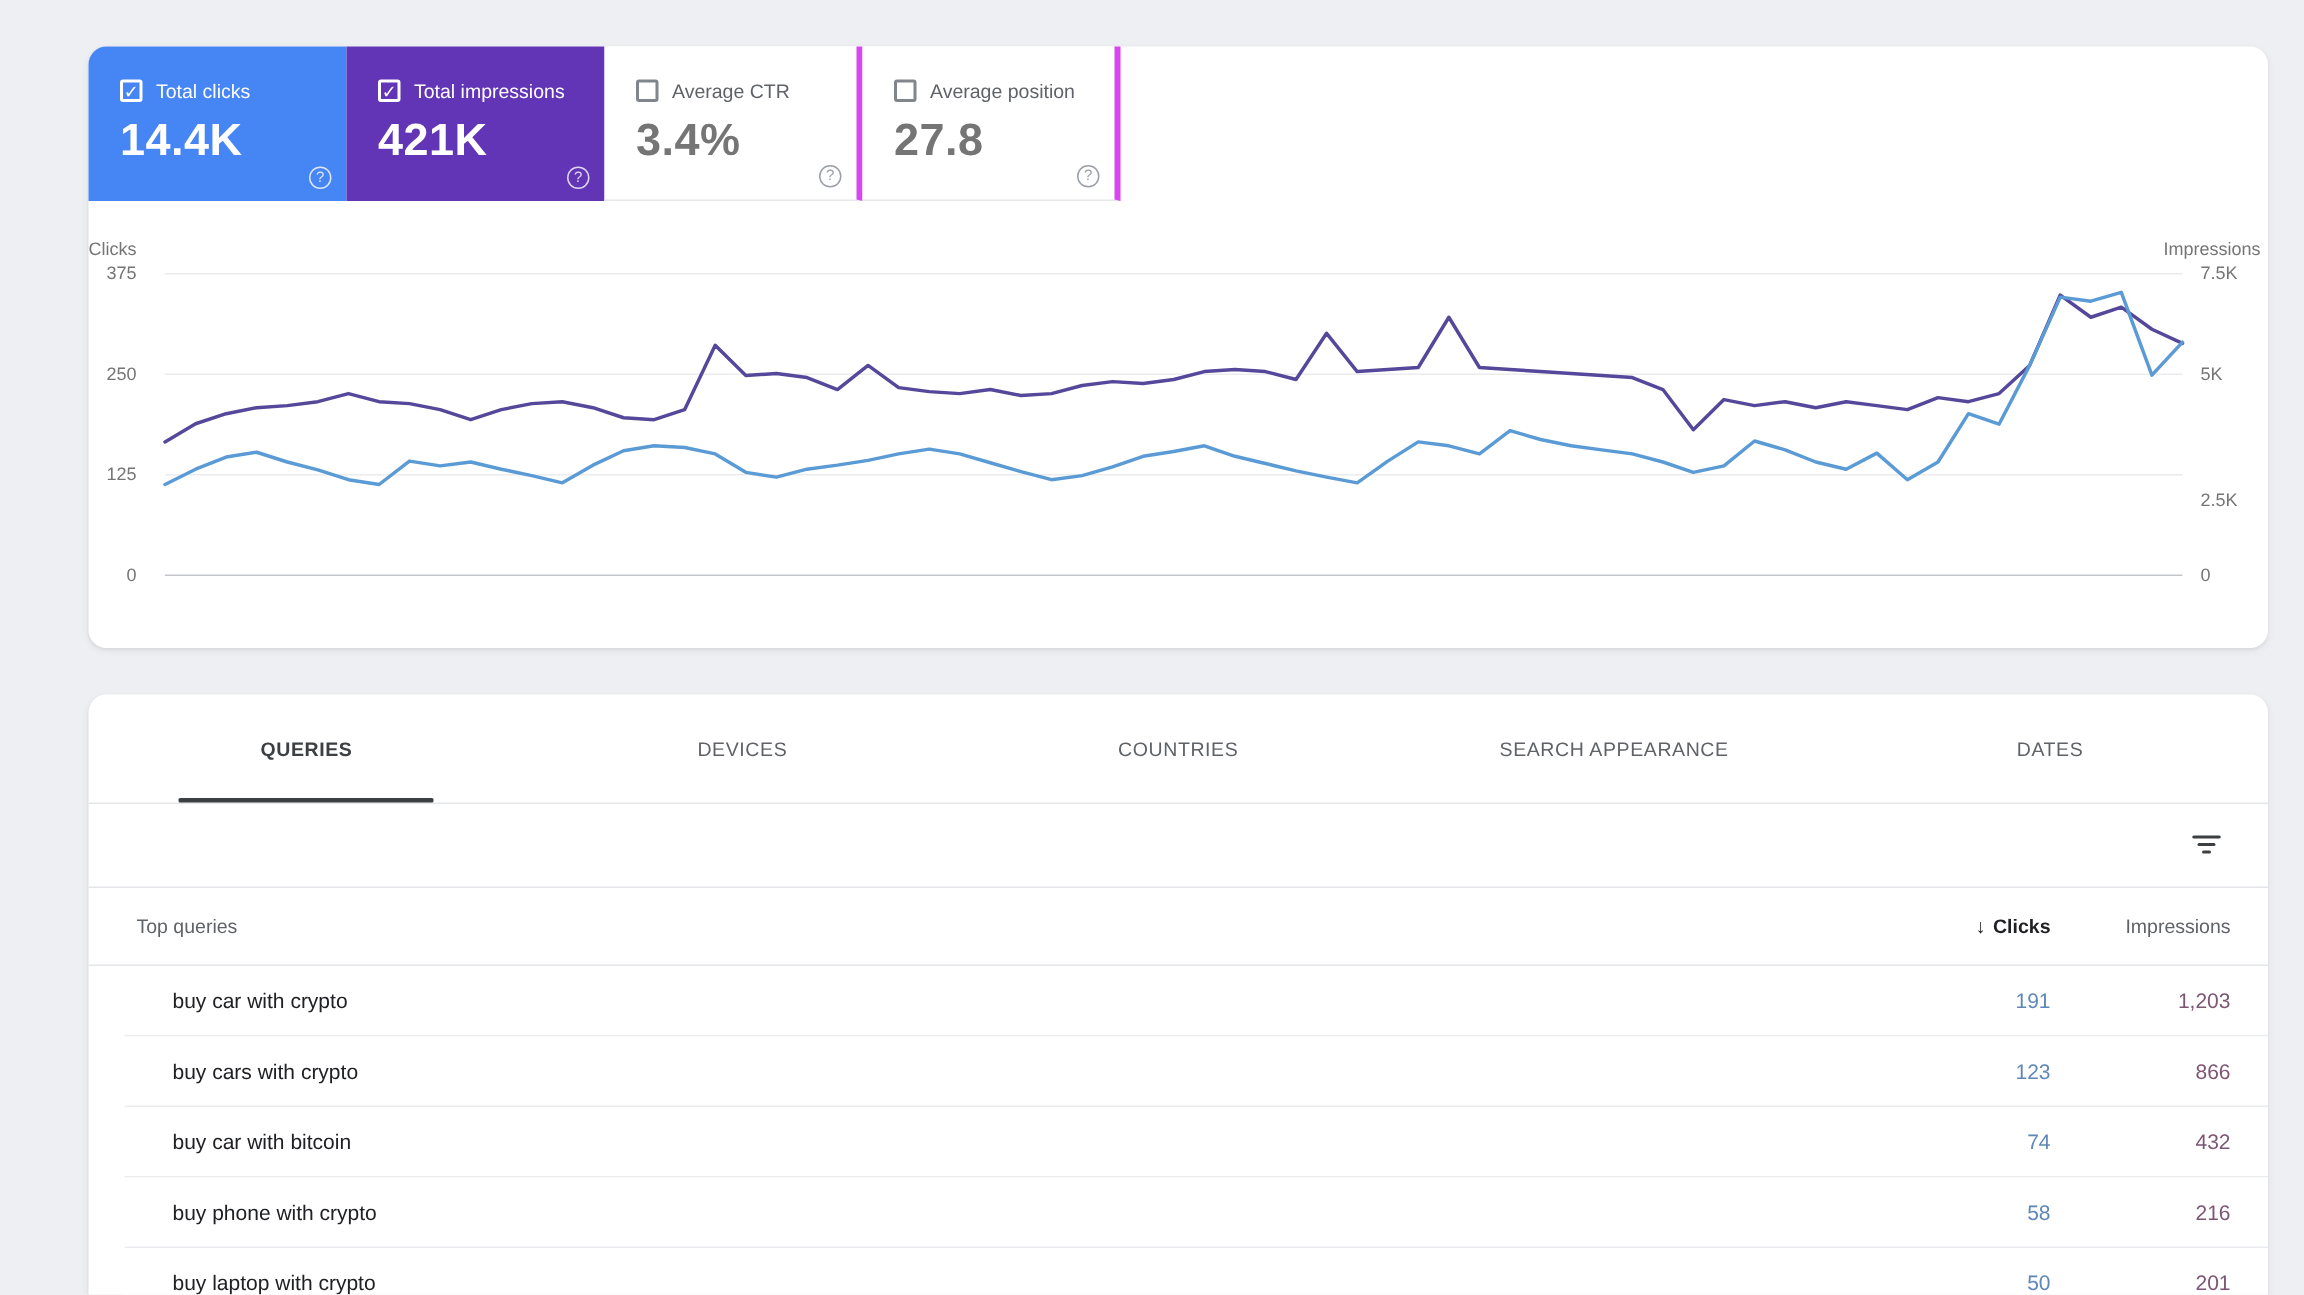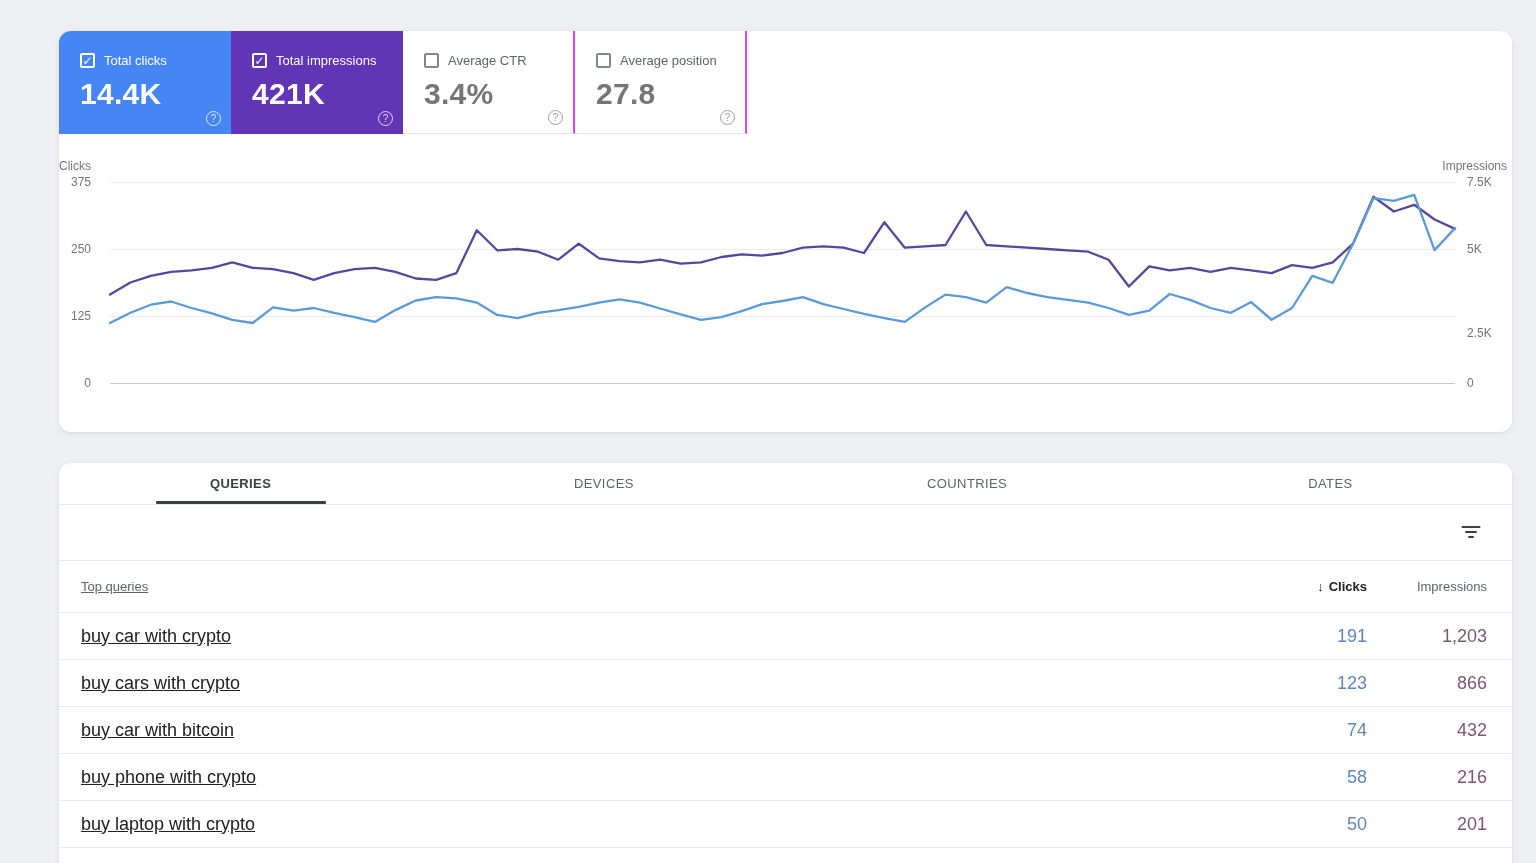--- a/index.html
+++ b/index.html
@@ -13,21 +13,21 @@
   .card {
     position:absolute; left:59px; width:1453px; background:#fff;
     border-radius:12px;
     box-shadow:0 1px 2px rgba(60,64,67,.08), 0 2px 6px rgba(60,64,67,.06);
   }
   
   #chart-card { top:31px; height:401px; }
   .metric-row { display:flex; height:103px; }
   .metric-card {
     width:172px; height:103px; position:relative; background:#fff;
-    border-right:2px solid #d946ef; border-bottom:1px solid #e4e6e9;
+    border-right:4px solid #d946ef; border-bottom:1px solid #e4e6e9;
     cursor:pointer; padding:22px 0 0 21px;
   }
   .metric-card:first-child { border-top-left-radius:12px; }
   .metric-card.colored { border-right:none; border-bottom:none; }
   .metric-head { display:flex; align-items:center; gap:9px; }
   .checkbox {
     width:15px; height:15px; border:2px solid #80868b; border-radius:2px;
     font-size:12px; line-height:13px; text-align:center; color:#5f6368;
     flex:0 0 auto; background:transparent;
   }
@@ -50,21 +50,21 @@
   .axis-tick {
     position:absolute; font-size:12px; color:#757575; line-height:12px;
   }
   .tick-left  { right:1364px; text-align:right; white-space:nowrap; }
   .tick-right { left:1357px; text-align:left; white-space:nowrap; }
   .axis-title { position:absolute; font-size:12px; color:#757575; top:-23px; }
   .axis-title.left { right:1364px; text-align:right; }
   .axis-title.right { left:1287px; width:110px; text-align:right; }
   
   #table-card { top:463px; height:420px; }
-  .tabs { display:flex; height:42px; border-bottom:1px solid #e4e6e9; }
+  .tabs { display:flex; height:73px; border-bottom:1px solid #e4e6e9; }
   .tab {
     flex:1; display:flex; align-items:center; justify-content:center;
     font-size:13px; letter-spacing:.4px; color:#5f6368; cursor:pointer;
     position:relative; text-transform:uppercase;
   }
   .tab.active { color:#3c4043; font-weight:bold; }
   .tab.active::after {
     content:""; position:absolute; bottom:0; left:50%; transform:translateX(-50%);
     width:170px; height:3px; background:#3c4043; border-radius:1px;
   }
@@ -74,29 +74,29 @@
   }
   .filter-icon { width:19px; height:14px; position:relative; cursor:pointer; }
   .filter-icon span { position:absolute; left:50%; transform:translateX(-50%); height:2px; background:#3c4043; border-radius:1px; }
   .filter-icon span:nth-child(1){ top:0; width:19px; }
   .filter-icon span:nth-child(2){ top:5px; width:12px; }
   .filter-icon span:nth-child(3){ top:10px; width:6px; }
   .thead {
     height:52px; border-bottom:1px solid #e4e6e9; display:flex; align-items:center;
     font-size:13px; color:#5f6368;
   }
-  .col-query { flex:1; padding-left:22px;text-decoration:underline; }
+  .col-query { flex:1; padding-left:32px; }
   .col-clicks { width:145px; text-align:right; }
   .col-impr { width:145px; text-align:right; padding-right:25px; }
   .thead .col-clicks { color:#202124; font-weight:bold; cursor:pointer; }
   .thead .col-impr { cursor:pointer; }
   .sort-arrow { font-weight:normal; margin-right:5px; color:#202124; }
   .trow {
-    height:47px; display:flex; align-items:center; font-size:18px;
-    border-bottom:1px solid #e9ebee; cursor:pointer; background:#fff;
+    height:47px; display:flex; align-items:center; font-size:14px;
+    border-bottom:1px solid #e9ebee; cursor:pointer; background:#fff;margin-left:24px;
   }
   .trow .col-clicks { color:#5e87b8; }
   .trow .col-impr { color:#7d5674; }
 </style>
 </head>
 <body>
 
 <div class="card" id="chart-card">
 
   <div class="metric-row">
@@ -159,20 +159,21 @@
       </svg>
   </div>
 </div>
 
 <div class="card" id="table-card">
 
   <div class="tabs">
     <div class="tab active">QUERIES</div>
     <div class="tab">DEVICES</div>
     <div class="tab">COUNTRIES</div>
+    <div class="tab">SEARCH APPEARANCE</div>
     <div class="tab">DATES</div>
   </div>
 
   <div class="filter-row">
     <div class="filter-icon">
         <span></span>
         <span></span>
         <span></span>
       </div>
   </div>

